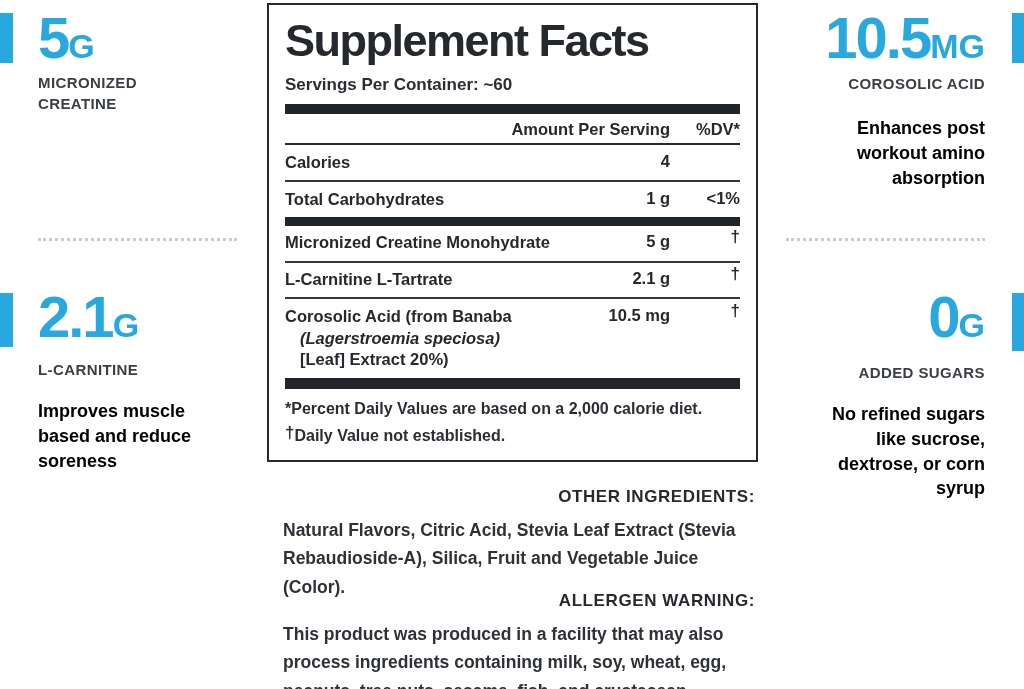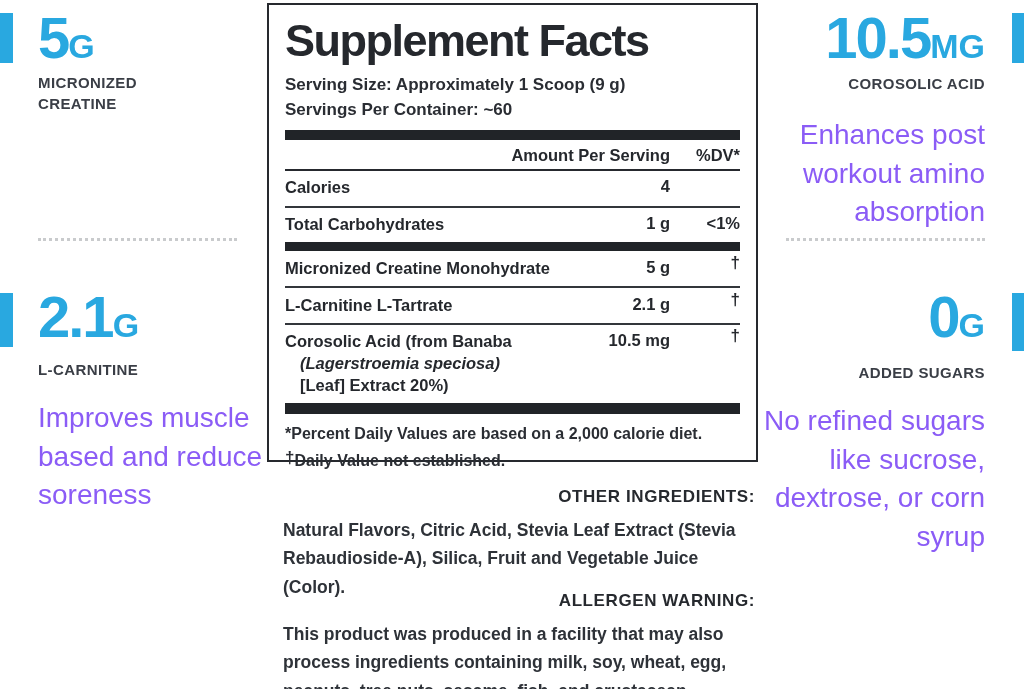--- a/index.html
+++ b/index.html
@@ -5,21 +5,21 @@
   * { margin:0; padding:0; box-sizing:border-box; }
   html,body { background:#ffffff; }
   body { font-family:"Liberation Sans","DejaVu Sans",sans-serif; color:#3a3e46; }
   .stage { position:relative; width:1024px; height:689px; background:#fff; overflow:hidden; }
 
   
   .accent-bar { position:absolute; background:#29a8e0; }
   .big-num { position:absolute; color:#29a8e0; font-weight:bold; font-size:58px; line-height:1; letter-spacing:-2px; white-space:nowrap; }
   .big-num .unit { font-size:34px; letter-spacing:0; }
   .co-title { position:absolute; font-size:15px; font-weight:bold; color:#3a3e46; line-height:1.42; letter-spacing:.4px; }
-  .co-desc { position:absolute; font-size:28px; color:#8b5cf6; line-height:1.38; font-weight:normal; }
+  .co-desc { position:absolute; font-size:18px; color:#000000; line-height:1.38; font-weight:bold; }
   .co-desc span, .co-title span { display:block; }
   .right-al { text-align:right; }
   .dotted { position:absolute; border-top:3px dotted #c9cbcd; height:0; }
 
   
   .panel { position:absolute; left:267px; top:3px; width:491px; height:459px; background:#fff;
            border:2px solid #26292e; padding:13px 16px 10px 16px; color:#25282d; }
   .panel-title { font-size:45px; font-weight:bold; letter-spacing:-1.5px; line-height:1.04; margin-bottom:7px; color:#25282d; }
   .serving { font-size:17px; font-weight:bold; line-height:1.5; color:#2a2d33; }
   .thick-bar { height:10px; background:#212428; margin:7px 0 0 0; }
@@ -93,21 +93,20 @@
   </div>
   <div class="co-desc right-al" style="right:39px;top:402px;">
     <span>No refined sugars</span>
     <span>like sucrose,</span>
     <span>dextrose, or corn</span>
     <span>syrup</span>
   </div>
 
   <div class="panel">
     <div class="panel-title">Supplement Facts</div>
-    <div class="serving">Serving Size: Approximately 1 Scoop (9 g)</div>
     <div class="serving">Servings Per Container: ~60</div>
 
     <div class="thick-bar"></div>
 
     <div class="hdr-row">
       <span class="hdr-amount">Amount Per Serving</span>
       <span class="col-dv">%DV*</span>
     </div>
 
     <div class="frow">

